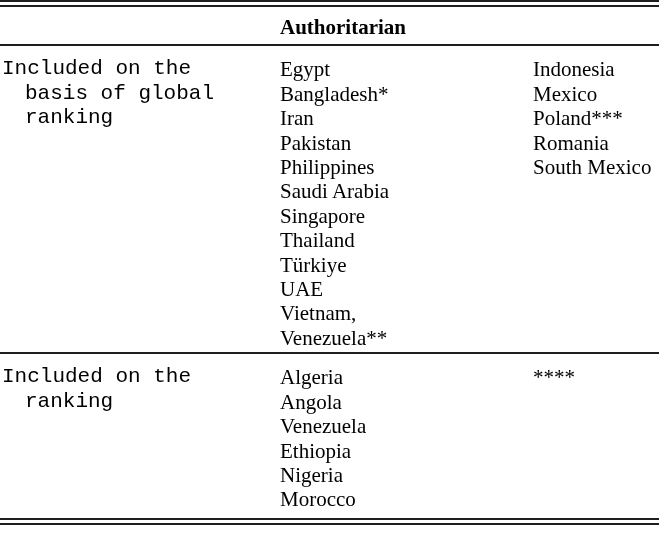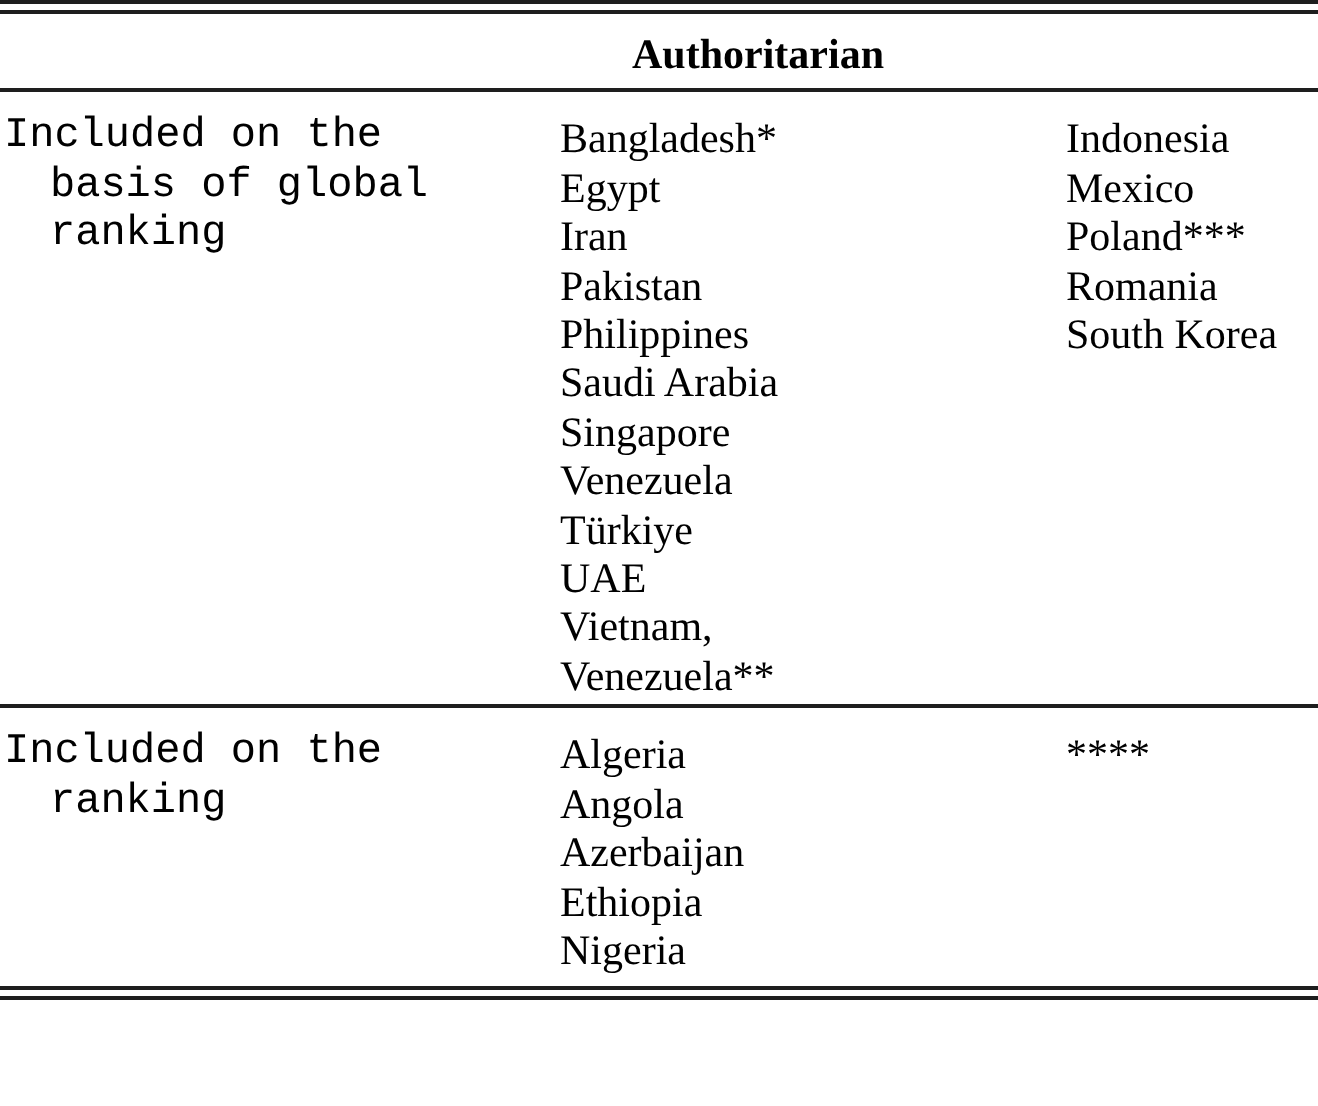--- a/index.html
+++ b/index.html
@@ -31,21 +31,20 @@
   .trow {
     display: grid;
     grid-template-columns: 279px 253px 127px;
     box-sizing: border-box;
   }
   .thead {
     padding: 8px 0 5px 0;
   }
   .th {
     font-weight: bold;
-    margin-left: 36px;
   }
   .row-global {
     padding: 11px 0 2px 0;
   }
   .row-regional {
     padding: 11px 0 6px 0;
   }
   .tcell {
     box-sizing: border-box;
   }
@@ -77,55 +76,56 @@
 
   <div class="rule-single"></div>
 
   <div class="trow row-global">
     <div class="tcell col-label hang">
         <div class="line">Included on the</div>
         <div class="line">basis of global</div>
         <div class="line">ranking</div>
       </div>
     <div class="tcell col-auth">
+        <div class="line">Egypt</div>
         <div class="line">Bangladesh*</div>
-        <div class="line">Egypt</div>
         <div class="line">Iran</div>
         <div class="line">Pakistan</div>
         <div class="line">Philippines</div>
         <div class="line">Saudi Arabia</div>
         <div class="line">Singapore</div>
-        <div class="line">Venezuela</div>
+        <div class="line">Thailand</div>
         <div class="line">Türkiye</div>
         <div class="line">UAE</div>
         <div class="line">Vietnam,</div>
         <div class="line">Venezuela**</div>
       </div>
     <div class="tcell col-autoc">
         <div class="line">Indonesia</div>
         <div class="line">Mexico</div>
         <div class="line">Poland***</div>
         <div class="line">Romania</div>
-        <div class="line">South Korea</div>
+        <div class="line">South Mexico</div>
       </div>
   </div>
 
   <div class="rule-single"></div>
 
   <div class="trow row-regional">
     <div class="tcell col-label hang">
         <div class="line">Included on the</div>
         <div class="line">ranking</div>
       </div>
     <div class="tcell col-auth">
         <div class="line">Algeria</div>
         <div class="line">Angola</div>
-        <div class="line">Azerbaijan</div>
+        <div class="line">Venezuela</div>
         <div class="line">Ethiopia</div>
         <div class="line">Nigeria</div>
+        <div class="line">Morocco</div>
       </div>
     <div class="tcell col-autoc">
         <div class="line">****</div>
       </div>
   </div>
 
   <div class="rule-double"></div>
 
 </div>
 

